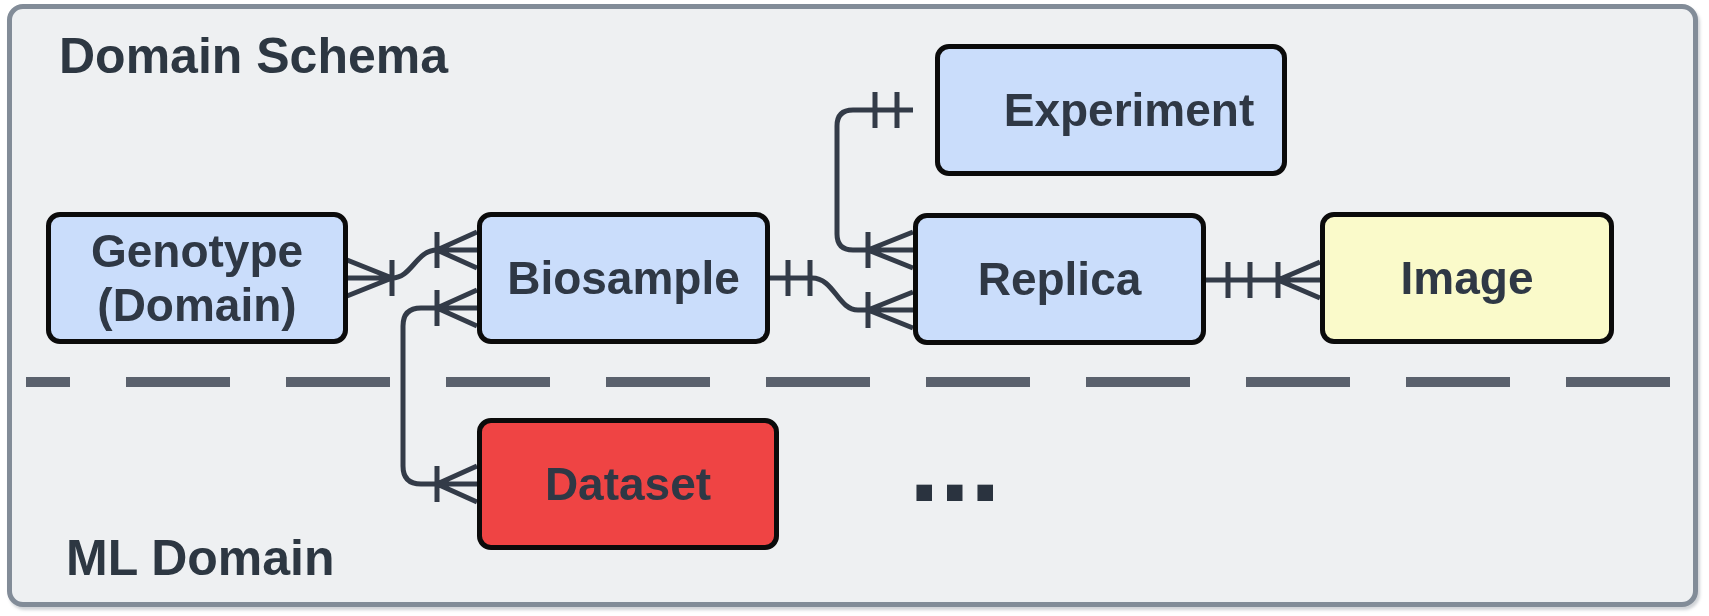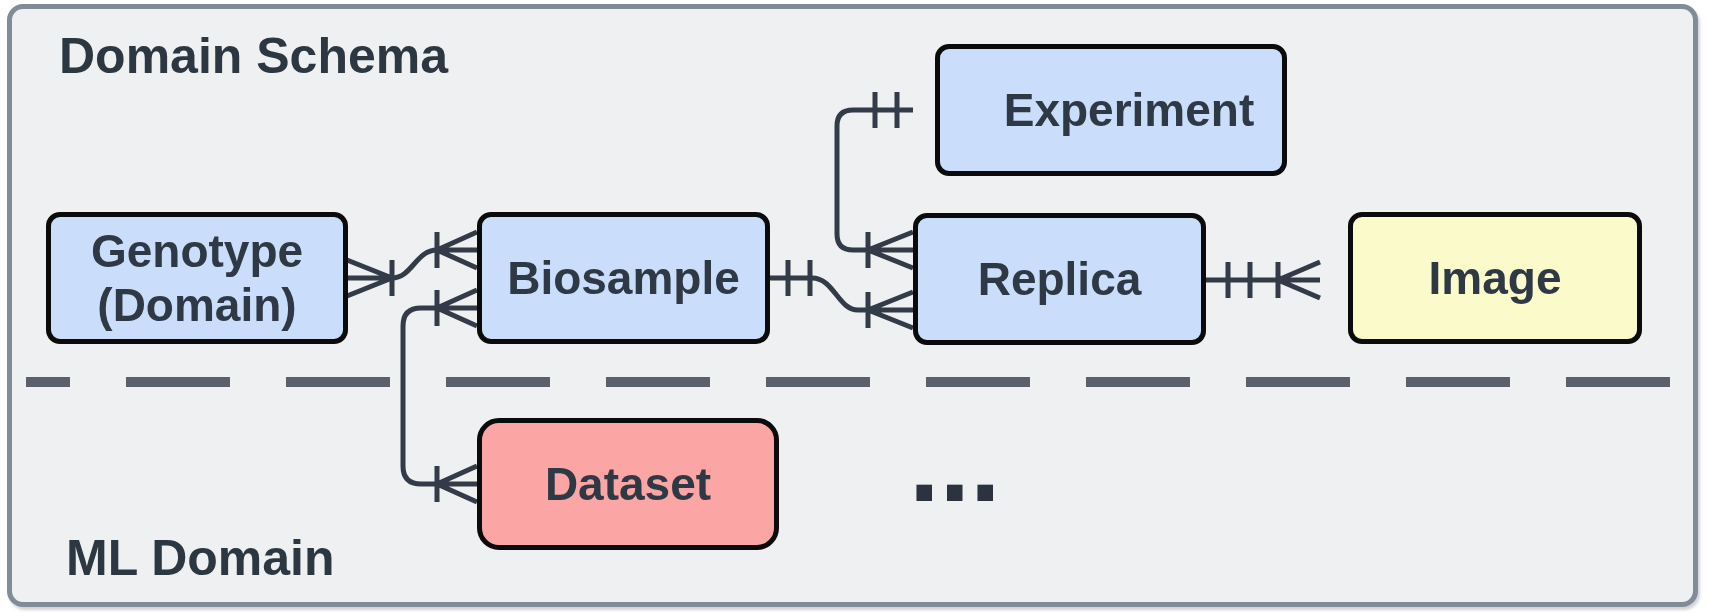--- a/index.html
+++ b/index.html
@@ -12,21 +12,21 @@
                 line-height:1;white-space:nowrap;}
   #title-domain{left:59px;top:31px;}
   #title-ml{left:66px;top:533px;}
   .entity{position:absolute;box-sizing:border-box;border:5px solid #0b0b0b;border-radius:14px;
           display:flex;align-items:center;justify-content:center;text-align:center;
           font-size:46px;font-weight:700;color:#2f3845;line-height:1.18;}
   #entity-genotype  {left:46px;  top:212px; width:302px; height:132px;align-items:center;}
   #entity-biosample {left:477px; top:212px; width:293px; height:132px;}
   #entity-experiment{left:935px; top:44px;  width:352px; height:132px;padding-left:36px;}
   #entity-replica   {left:913px; top:213px; width:293px; height:132px;}
-  #entity-image     {left:1348px;top:212px; width:294px; height:132px;}
+  #entity-image     {left:1320px;top:212px; width:294px; height:132px;}
   #entity-dataset   {left:477px; top:418px; width:302px; height:132px;}
   #connector-layer{position:absolute;left:0;top:0;width:1709px;height:616px;pointer-events:none;}
   .conn{stroke:#333b48;stroke-width:5;fill:none;stroke-linejoin:round;}
   .divider{stroke:#5a616d;stroke-width:10;stroke-dasharray:104 56;stroke-dashoffset:60;fill:none;}
   #ellipsis{position:absolute;left:909px;top:408px;font-size:110px;line-height:1;
             font-weight:700;color:#2a333f;letter-spacing:0;}
 </style>
 </head>
 <body>
 
@@ -87,18 +87,18 @@
   </div>
 
   <div id="entity-replica" class="entity" style="background-color: rgb(202, 221, 251);">
     <span>Replica</span>
   </div>
 
   <div id="entity-image" class="entity" style="background-color: rgb(250, 250, 202);">
     <span>Image</span>
   </div>
 
-  <div id="entity-dataset" class="entity" style="background-color: #fca5a5; border-radius: 22px;">
+  <div id="entity-dataset" class="entity" style="background-color: #ef4444;">
     <span>Dataset</span>
   </div>
 
   <div id="ellipsis">...</div>
 </div>
 
 </body></html>

